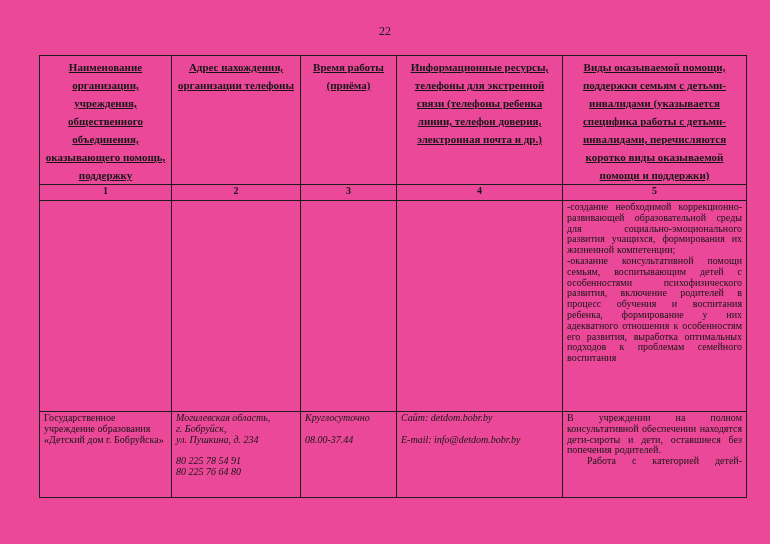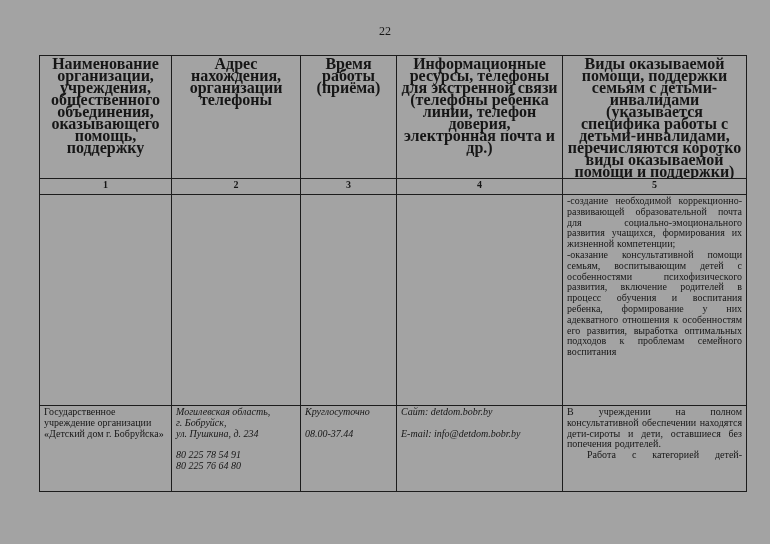--- a/index.html
+++ b/index.html
@@ -1,20 +1,20 @@
 <!DOCTYPE html>
 <html><head>
 <meta charset="utf-8">
 <style>
   html, body { margin: 0; padding: 0; background: #808080; }
   .page {
     position: relative;
     width: 770px;
     height: 544px;
-    background: #a3a3a3;
+    background: #ec4899;
     font-family: "Liberation Serif", "DejaVu Serif", serif;
     color: #161616;
     overflow: hidden;
   }
   .page-number {
     position: absolute;
     top: 25px;
     left: 0;
     width: 770px;
     text-align: center;
@@ -29,25 +29,26 @@
     border-collapse: collapse;
     table-layout: fixed;
   }
   .doc-table th, .doc-table td {
     border: 1px solid #1c1c1c;
     vertical-align: top;
     padding: 1px 4px 0 4px;
     overflow: hidden;
   }
   .doc-table th {
-    font-size: 16px;
+    font-size: 11px;
     font-weight: bold;
-    line-height: 12px;
+    line-height: 18px;
     text-align: center;
     padding-top: 2px;
+    text-decoration: underline;
   }
   tr.header-row   { height: 104px; }
   tr.num-row      { height: 16px; }
   tr.body-row-1   { height: 211px; }
   tr.body-row-2   { height: 86px; }
   .num-cell {
     font-size: 10.5px;
     font-weight: bold;
     text-align: center;
     line-height: 14px;
@@ -97,27 +98,27 @@
       <td class="num-cell">4</td>
       <td class="num-cell">5</td>
     </tr>
 
     <tr class="body-row-1">
       <td></td>
       <td></td>
       <td></td>
       <td></td>
       <td>
-        <p class="para">-создание необходимой коррекционно-развивающей образовательной почта для социально-эмоционального развития учащихся, формирования их жизненной компетенции;</p>
+        <p class="para">-создание необходимой коррекционно-развивающей образовательной среды для социально-эмоционального развития учащихся, формирования их жизненной компетенции;</p>
         <p class="para">-оказание консультативной помощи семьям, воспитывающим детей с особенностями психофизического развития, включение родителей в процесс обучения и воспитания ребенка, формирование у них адекватного отношения к особенностям его развития, выработка оптимальных подходов к проблемам семейного воспитания</p>
       </td>
     </tr>
 
     <tr class="body-row-2">
-      <td>Государственное учреждение организации «Детский дом г. Бобруйска»</td>
+      <td>Государственное учреждение образования «Детский дом г. Бобруйска»</td>
       <td class="pre">Могилевская область,
 г. Бобруйск,
 ул. Пушкина, д. 234
 
 80 225 78 54 91
 80 225 76 64 80</td>
       <td class="pre">Круглосуточно
 
 08.00-37.44</td>
       <td class="pre">Сайт: detdom.bobr.by

